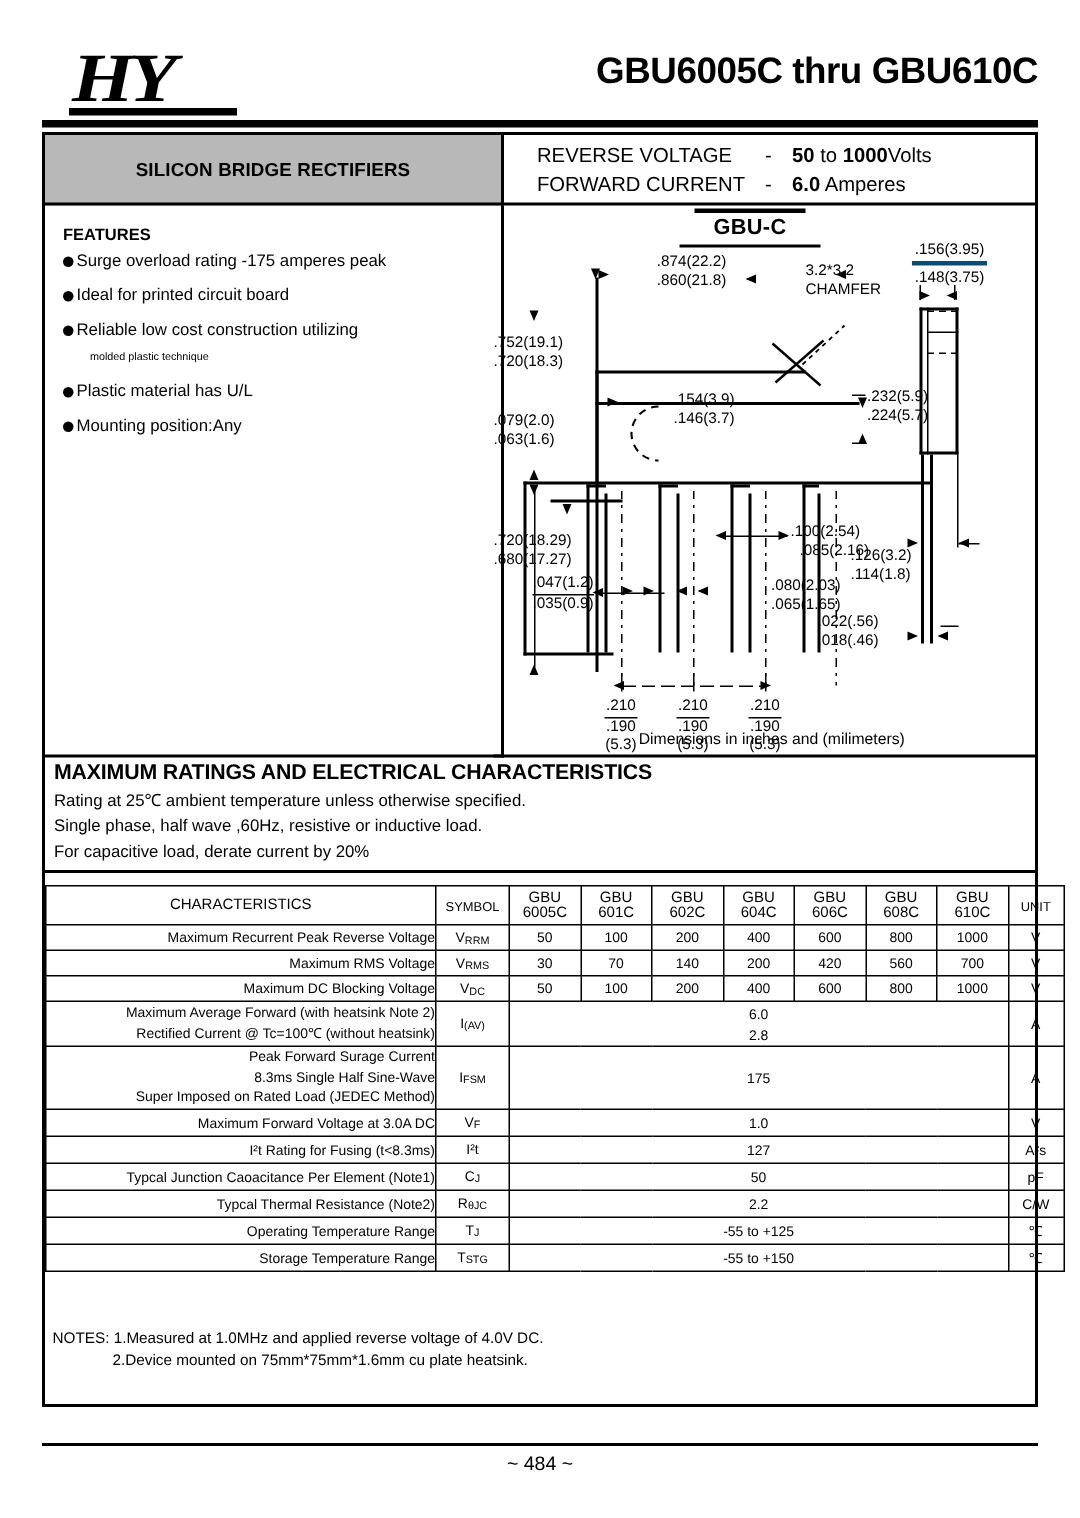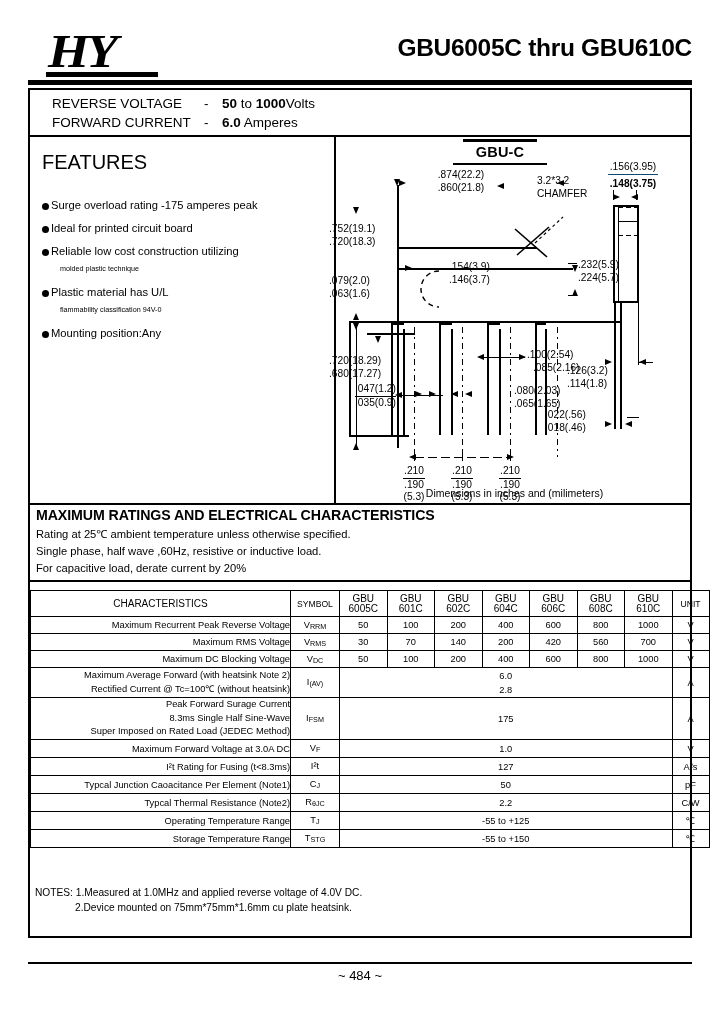--- a/index.html
+++ b/index.html
@@ -98,21 +98,21 @@
   
   #features {
     position: absolute;
     left: 0; top: 47px;
     width: 306px; height: 368px;
     border-right: 2px solid #000;
     border-bottom: 2px solid #000;
     padding: 14px 10px 0 12px;
   }
   #features-title {
-    font-size: 20px; font-weight: normal; margin-bottom: 24px;
+    font-size: 11px; font-weight: bold; margin-bottom: 4px;
   }
   .feat {
     font-size: 11.2px;
     line-height: 14px;
     margin-bottom: 9px;
     white-space: nowrap;
   }
   .feat .dot {
     display: inline-block;
     width: 7px; height: 7px;
@@ -245,38 +245,40 @@
   <div id="header">
     <div id="logo">HY</div>
     <div id="logo-underline"></div>
     <div id="part-title">GBU6005C thru GBU610C</div>
   </div>
   <div id="header-rule"></div>
 
   <div id="frame">
 
     <div id="banner">
+      <div id="banner-left">
+        <span>SILICON BRIDGE RECTIFIERS</span>
+      </div>
       <div id="banner-right">
         <div class="spec-line">
           <span class="spec-label">REVERSE VOLTAGE</span><span class="spec-dash">-</span><span class="spec-b">50</span><span> to </span><span class="spec-b">1000</span><span>Volts</span>
         </div>
         <div class="spec-line">
           <span class="spec-label">FORWARD CURRENT</span><span class="spec-dash">-</span><span class="spec-b">6.0</span><span> </span><span>Amperes</span>
         </div>
       </div>
     </div>
 
     <div id="features">
       <div id="features-title">FEATURES</div>
       <div class="feat"><span class="dot"></span><span>Surge overload rating -175 amperes peak</span></div>
       <div class="feat"><span class="dot"></span><span>Ideal for printed circuit board</span></div>
       <div class="feat"><span class="dot"></span><span>Reliable low cost construction utilizing</span></div>
       <div class="feat sub"><span>molded plastic technique</span></div>
       <div class="feat"><span class="dot"></span><span>Plastic material has U/L</span></div>
-      <div class="feat sub"><span>flammability classification 94V-0</span></div>
       <div class="feat"><span class="dot"></span><span>Mounting position:Any</span></div>
     </div>
 
     <div id="drawing">
 
       <div id="gbu-c-title">
         <div class="bar-top"></div>
         <div class="txt">GBU-C</div>
         <div class="bar-bot"></div>
       </div>
@@ -420,21 +422,21 @@
       </div>
       <div class="dim c" style="left:158px; top:328px; width:46px;">
         <span>.210</span><br>
         <span style="border-top:1px solid #000; display:inline-block; padding:0 1px;">.190</span><br>
         <span>(5.3)</span><br>
         <span>(4.8)</span>
       </div>
 
       <div class="dim c" style="left:262px; top:24px; width:84px;">
         <span>.156(3.95)</span><br>
-        <span style="border-top:1px solid #0c4a6e; display:inline-block; padding:3px 2px;font-weight:bold;">.148(3.75)</span>
+        <span style="border-top:3px solid #0c4a6e; display:inline-block; padding:3px 2px;">.148(3.75)</span>
       </div>
       <div class="arrow-r" style="left:284px; top:57px;"></div>
       <div class="arrow-l" style="left:302px; top:57px;"></div>
       <div class="fr" style="left:284px; top:53px; width:1.2px; height:10px;"></div>
       <div class="fr" style="left:307px; top:53px; width:1.2px; height:10px;"></div>
 
       <div class="fr" style="left:284px; top:68px; width:1.6px; height:98px;"></div>
       <div class="fr" style="left:308px; top:68px; width:1.6px; height:98px;"></div>
       <div class="fr" style="left:284px; top:68px; width:26px; height:1.6px;"></div>
       <div class="fr" style="left:284px; top:164px; width:26px; height:1.6px;"></div>

